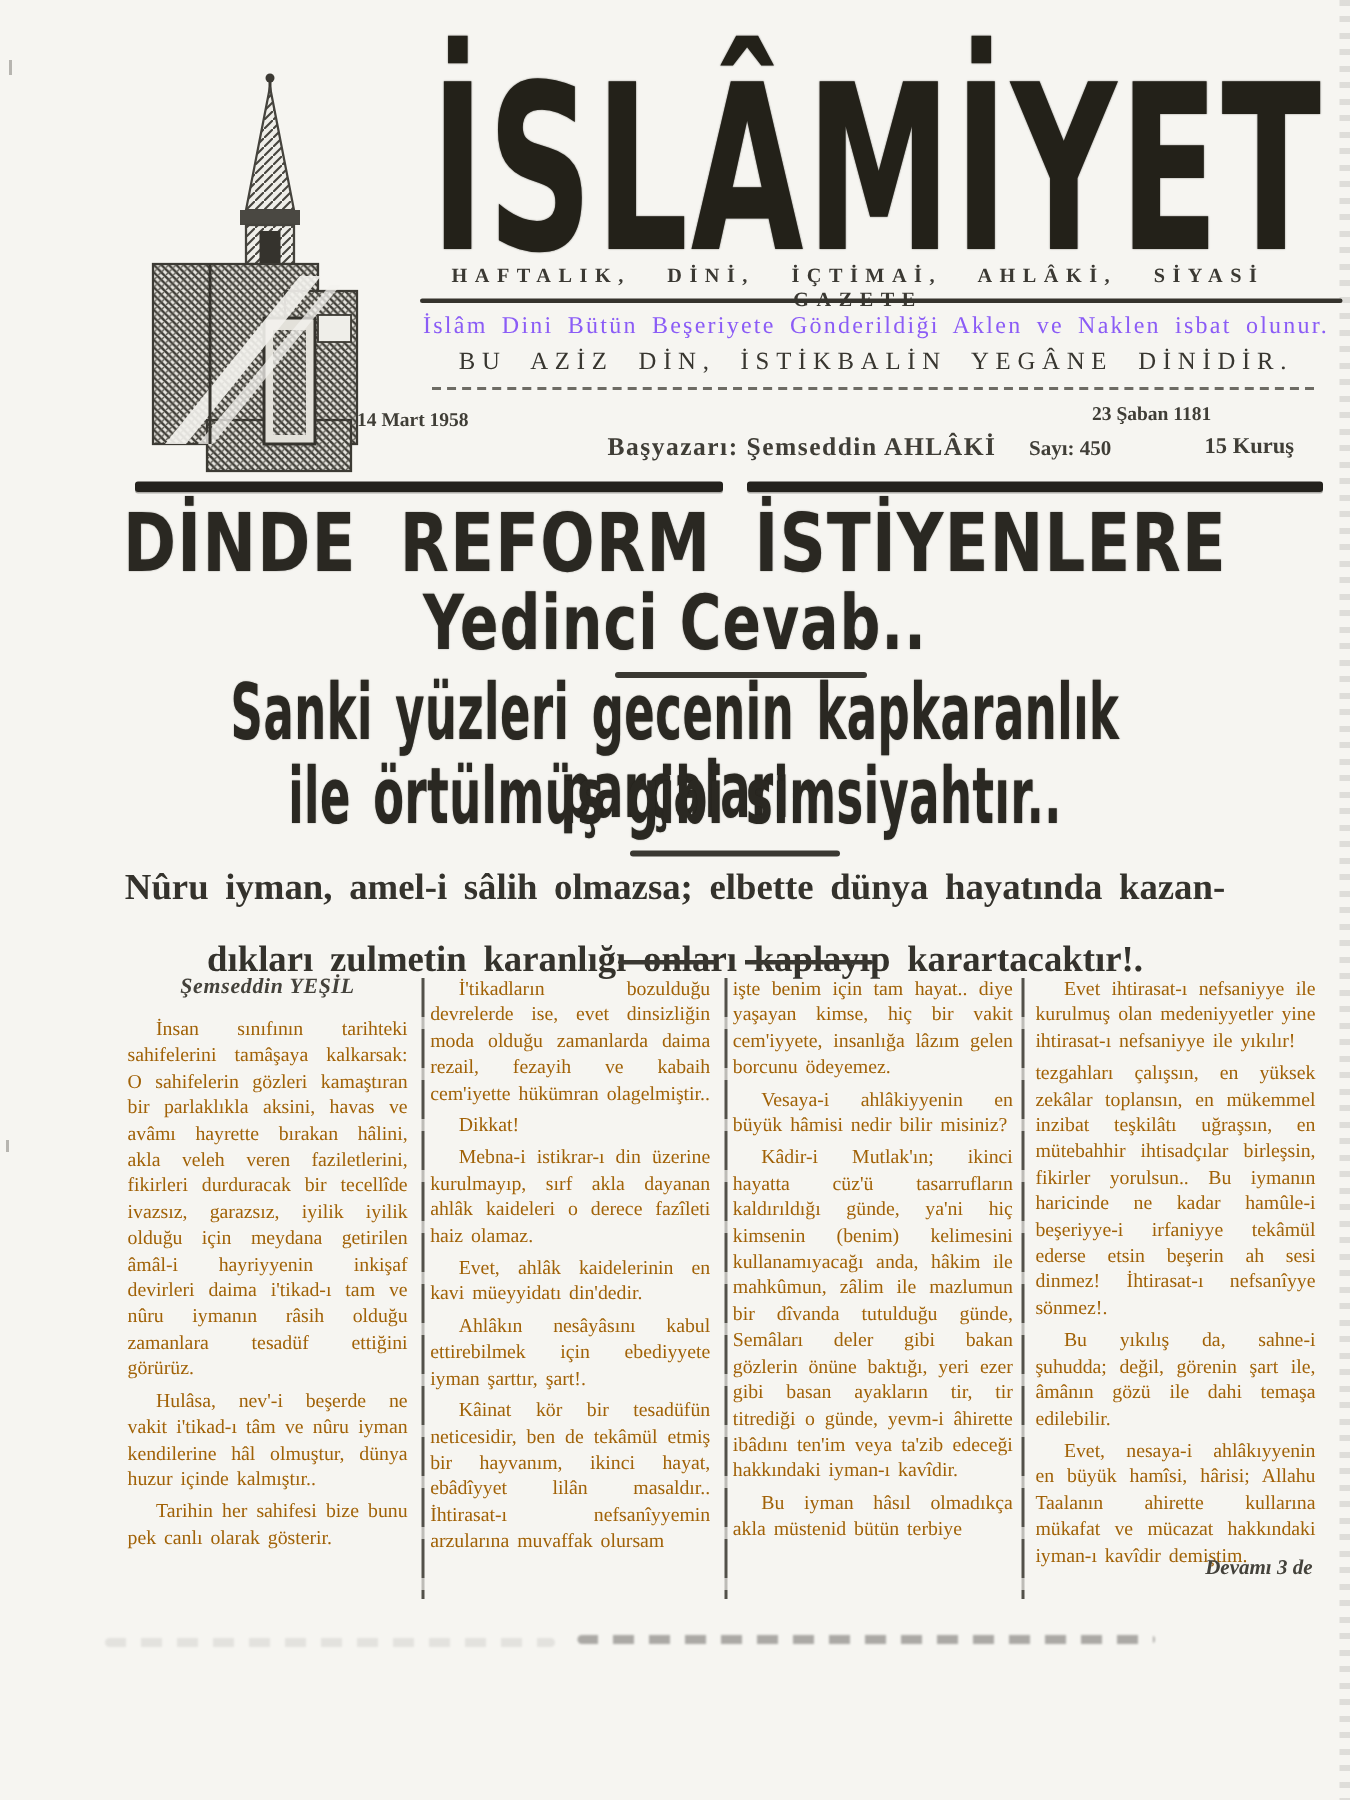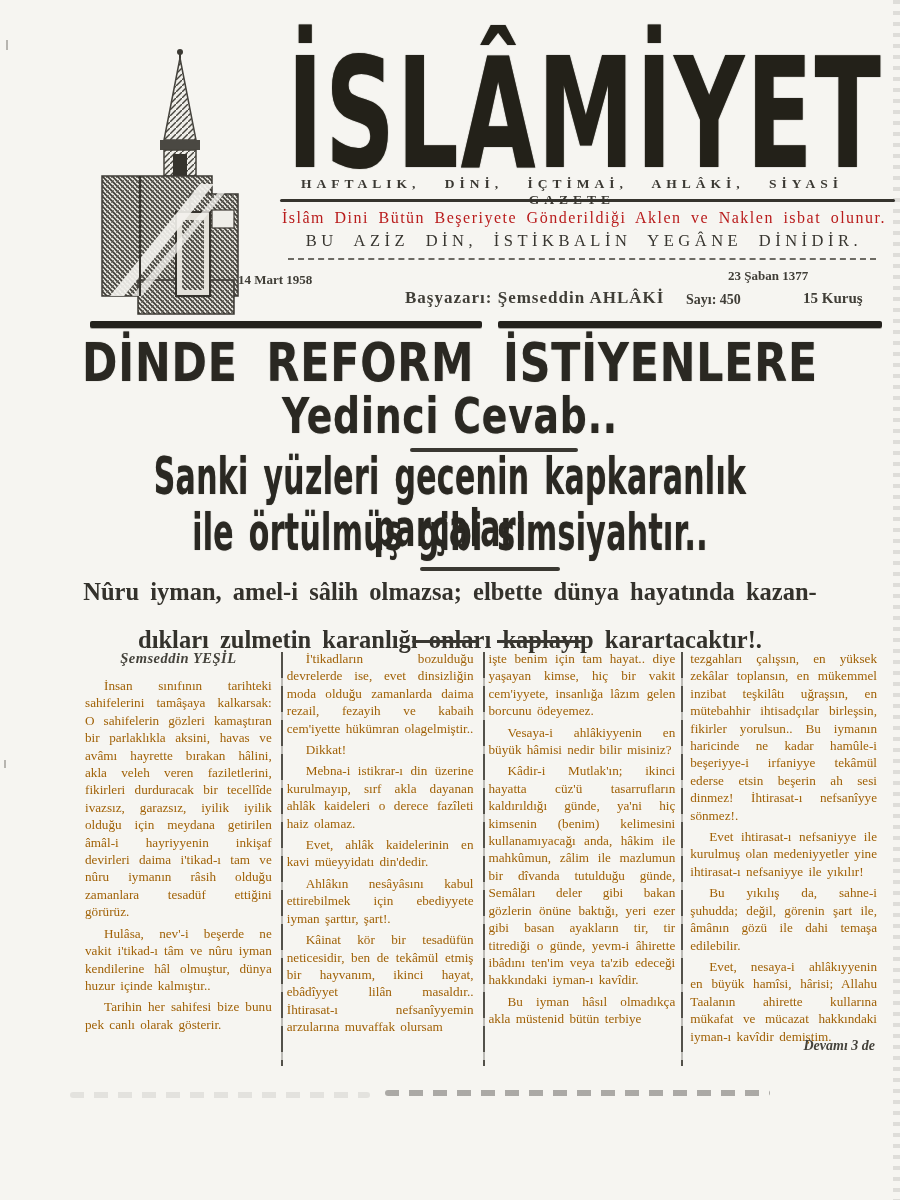--- a/index.html
+++ b/index.html
@@ -20,21 +20,21 @@
   .logo-wrap{position:absolute;left:80px;top:44px;width:176px;height:276px;}
   .title{position:absolute;left:255px;top:38px;width:640px;text-align:center;
     font-family:"DejaVu Sans",sans-serif;font-weight:bold;font-size:108px;line-height:1;
     letter-spacing:2px;color:#232119;transform:scale(.9,1.42);transform-origin:50% 0;
     text-shadow:0 0 1px rgba(20,18,14,.6);}
   .subtitle{position:absolute;left:262px;top:176px;width:620px;text-align:center;
     font-weight:bold;font-size:13.5px;letter-spacing:5px;word-spacing:16px;color:#3b3933;}
   .rule-solid{position:absolute;height:3px;background:#35332d;border-radius:2px;}
   .rule-dashed{position:absolute;border-top:2px dashed #6d6b64;height:0;}
   .motto1{position:absolute;left:278px;top:209px;width:612px;text-align:center;
-    font-size:16px;letter-spacing:1.5px;word-spacing:4px;color:#b91c1c;}
+    font-size:16px;letter-spacing:1.5px;word-spacing:4px;color:#8b5cf6;}
   .motto2{position:absolute;left:278px;top:231px;width:612px;text-align:center;
     font-weight:normal;font-size:16.5px;letter-spacing:4.5px;word-spacing:8px;color:#383630;}
 
   
   .dl{position:absolute;font-weight:bold;color:#403e37;}
   .dl-g{left:238px;top:272px;font-size:13px;}
   .dl-h{left:728px;top:268px;font-size:13px;}
   .dl-ed{left:405px;top:288px;font-size:17px;letter-spacing:1px;}
   .dl-no{left:686px;top:292px;font-size:14px;}
   .dl-pr{left:803px;top:290px;font-size:15px;}
@@ -121,21 +121,21 @@
 
   <div class="title">İSLÂMİYET</div>
   <div class="subtitle">HAFTALIK, DİNİ, İÇTİMAİ, AHLÂKİ, SİYASİ GAZETE</div>
 
   <div class="rule-solid" style="left:280px;top:199px;width:615px;"></div>
   <div class="motto1">İslâm Dini Bütün Beşeriyete Gönderildiği Aklen ve Naklen isbat olunur.</div>
   <div class="motto2">BU AZİZ DİN, İSTİKBALİN YEGÂNE DİNİDİR.</div>
   <div class="rule-dashed" style="left:288px;top:258px;width:588px;"></div>
 
   <div class="dl dl-g">14 Mart 1958</div>
-  <div class="dl dl-h">23 Şaban 1377</div>
+  <div class="dl dl-h">23 Şaban 1181</div>
   <div class="dl dl-ed">Başyazarı: Şemseddin AHLÂKİ</div>
   <div class="dl dl-no">Sayı: 450</div>
   <div class="dl dl-pr">15 Kuruş</div>
 
   <div class="bar" style="left:90px;width:392px;"></div>
   <div class="bar" style="left:498px;width:384px;"></div>
 
   <div class="headline kicker1">DİNDE REFORM İSTİYENLERE</div>
   <div class="headline kicker2">Yedinci Cevab..</div>
   <div class="mini-rule" style="left:410px;top:448px;width:168px;"></div>
@@ -161,22 +161,22 @@
         <p class="bodyp">Ahlâkın nesâyâsını kabul ettirebilmek için ebediyyete iyman şarttır, şart!.</p>
         <p class="bodyp">Kâinat kör bir tesadüfün neticesidir, ben de tekâmül etmiş bir hayvanım, ikinci hayat, ebâdîyyet lilân masaldır.. İhtirasat-ı nefsanîyyemin arzularına muvaffak olursam</p>
       </div>
     <div class="col">
         <p class="bodyp noindent">işte benim için tam hayat.. diye yaşayan kimse, hiç bir vakit cem'iyyete, insanlığa lâzım gelen borcunu ödeyemez.</p>
         <p class="bodyp">Vesaya-i ahlâkiyyenin en büyük hâmisi nedir bilir misiniz?</p>
         <p class="bodyp">Kâdir-i Mutlak'ın; ikinci hayatta cüz'ü tasarrufların kaldırıldığı günde, ya'ni hiç kimsenin (benim) kelimesini kullanamıyacağı anda, hâkim ile mahkûmun, zâlim ile mazlumun bir dîvanda tutulduğu günde, Semâları deler gibi bakan gözlerin önüne baktığı, yeri ezer gibi basan ayakların tir, tir titrediği o günde, yevm-i âhirette ibâdını ten'im veya ta'zib edeceği hakkındaki iyman-ı kavîdir.</p>
         <p class="bodyp">Bu iyman hâsıl olmadıkça akla müstenid bütün terbiye</p>
       </div>
     <div class="col">
+        <p class="bodyp">Evet ihtirasat-ı nefsaniyye ile kurulmuş olan medeniyyetler yine ihtirasat-ı nefsaniyye ile yıkılır!</p>
         <p class="bodyp noindent">tezgahları çalışsın, en yüksek zekâlar toplansın, en mükemmel inzibat teşkilâtı uğraşsın, en mütebahhir ihtisadçılar birleşsin, fikirler yorulsun.. Bu iymanın haricinde ne kadar hamûle-i beşeriyye-i irfaniyye tekâmül ederse etsin beşerin ah sesi dinmez! İhtirasat-ı nefsanîyye sönmez!.</p>
-        <p class="bodyp">Evet ihtirasat-ı nefsaniyye ile kurulmuş olan medeniyyetler yine ihtirasat-ı nefsaniyye ile yıkılır!</p>
         <p class="bodyp">Bu yıkılış da, sahne-i şuhudda; değil, görenin şart ile, âmânın gözü ile dahi temaşa edilebilir.</p>
         <p class="bodyp">Evet, nesaya-i ahlâkıyyenin en büyük hamîsi, hârisi; Allahu Taalanın ahirette kullarına mükafat ve mücazat hakkındaki iyman-ı kavîdir demiştim.</p>
       </div>
   </div>
 
   <div class="col-divider" style="left:281px;"></div>
   <div class="col-divider" style="left:483px;"></div>
   <div class="col-divider" style="left:681px;"></div>
 
   <div class="continuation">Devamı 3 de</div>

